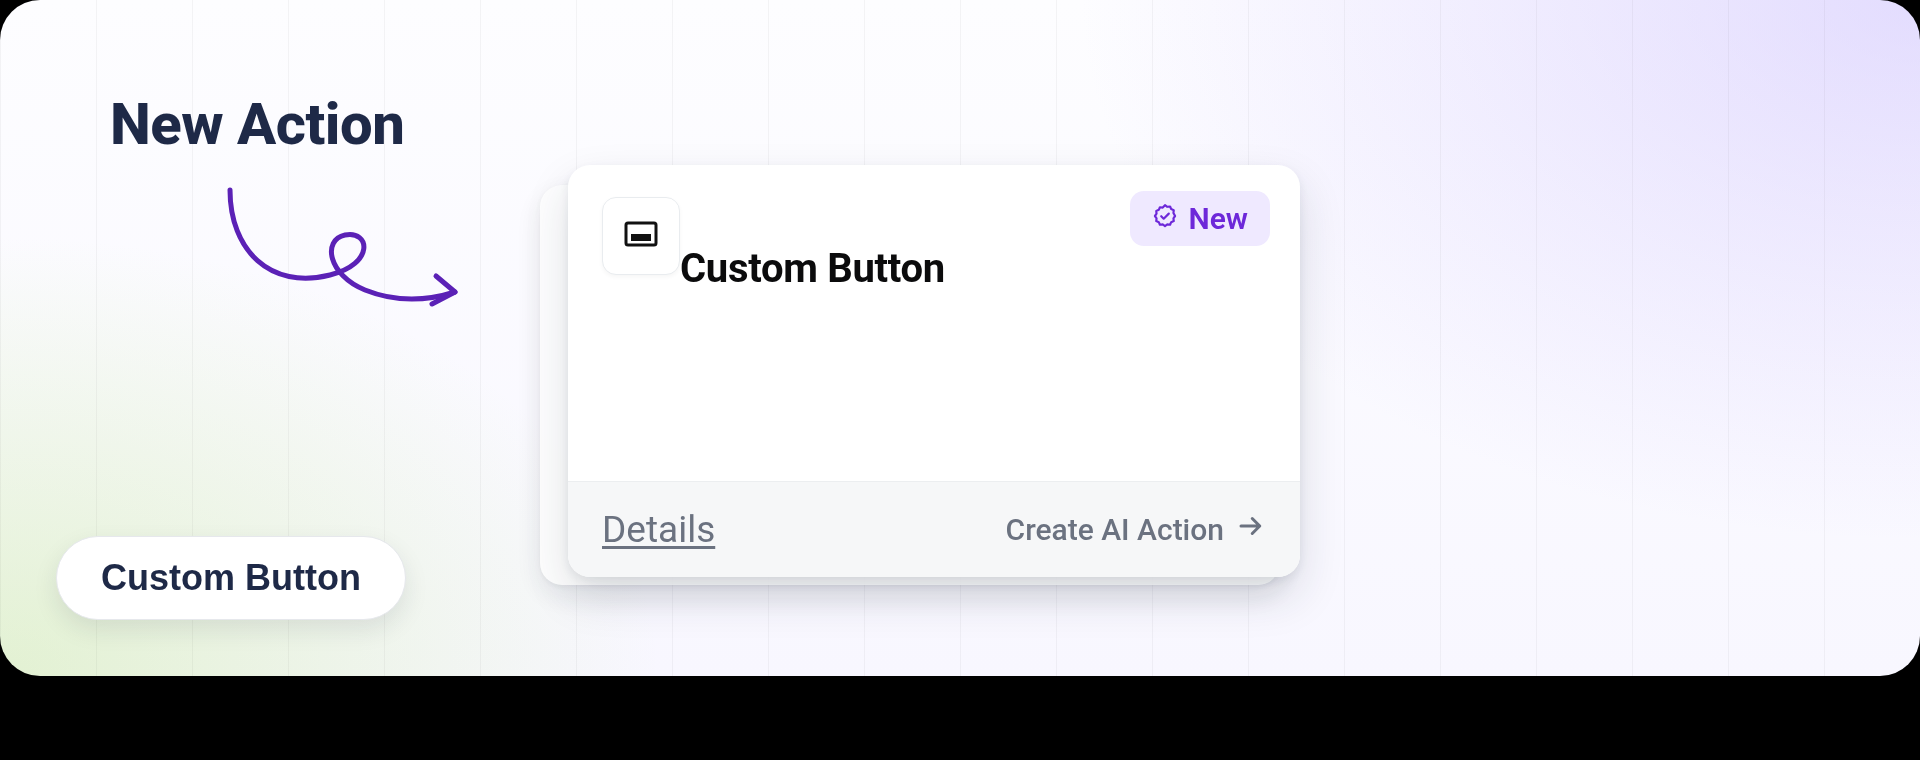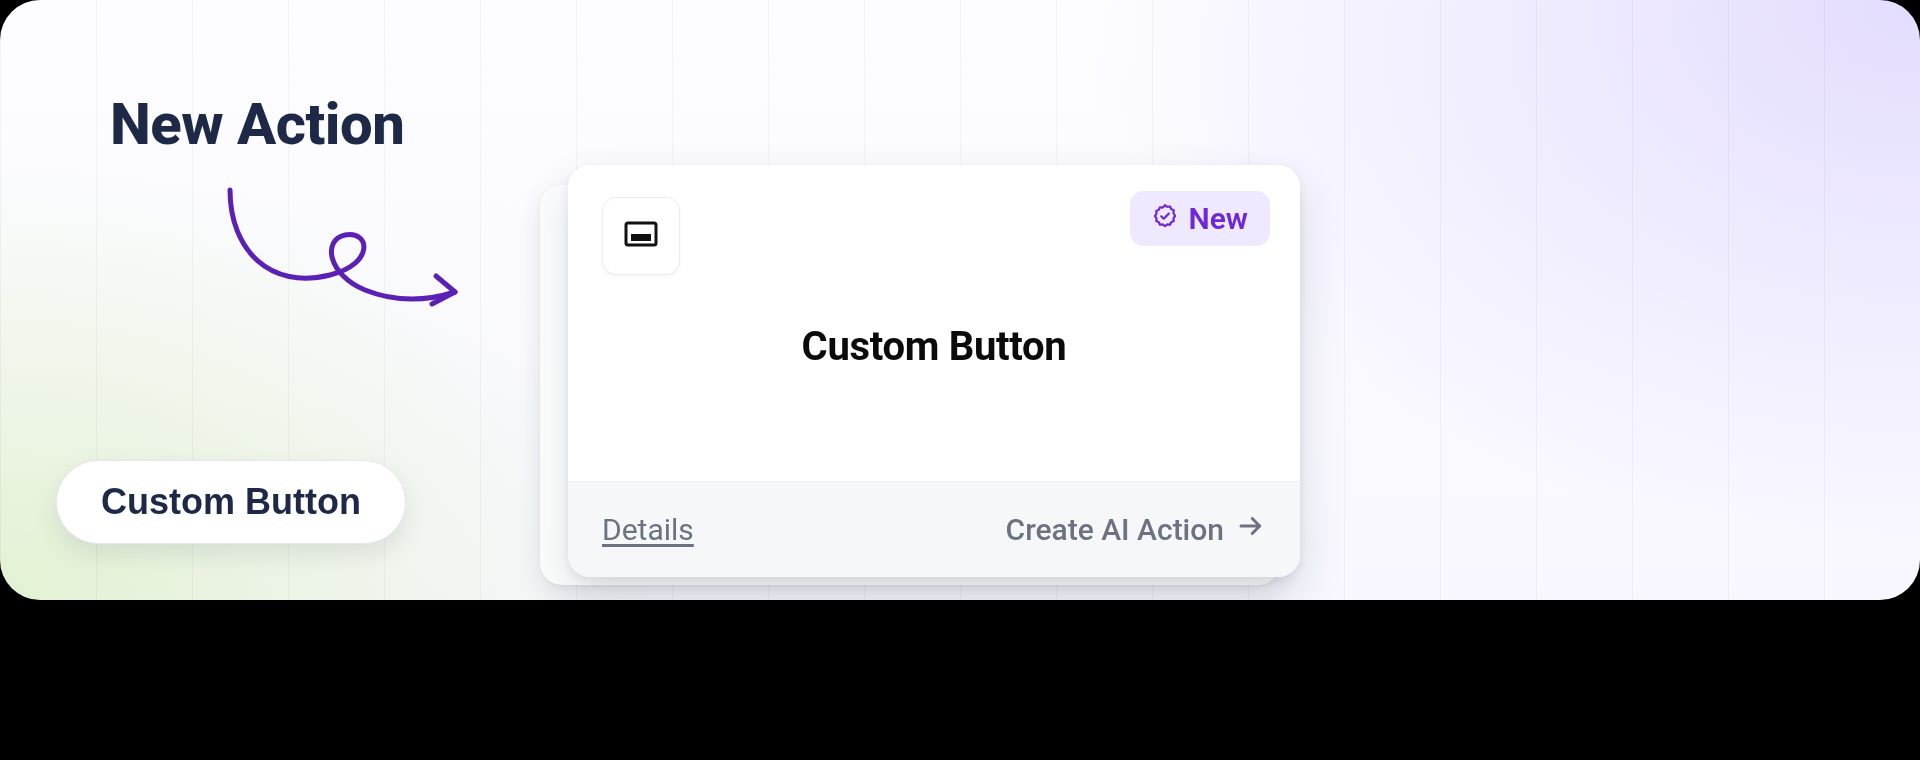--- a/index.html
+++ b/index.html
@@ -7,21 +7,21 @@
     margin: 0;
     padding: 0;
     width: 1920px;
     height: 760px;
     font-family: -apple-system, BlinkMacSystemFont, "Segoe UI", Roboto, "Helvetica Neue", Arial, sans-serif;
     background: #000;
   }
   .canvas {
     position: relative;
     width: 1920px;
-    height: 600px;
+    height: 676px;
     border-radius: 40px;
     overflow: hidden;
     background:
       radial-gradient(1200px 800px at 0% 100%, rgba(186,230,126,0.35), transparent 55%),
       radial-gradient(1400px 900px at 100% 0%, rgba(196,181,253,0.45), transparent 60%),
       linear-gradient(180deg, #fdfdff 0%, #f8f7ff 100%);
   }
   
   .gridlines {
     position: absolute;
@@ -84,21 +84,21 @@
     border-radius: 22px;
     box-shadow: 0 20px 45px rgba(30,41,59,0.14), 0 4px 10px rgba(30,41,59,0.08);
     display: flex;
     flex-direction: column;
     overflow: hidden;
   }
   .card-top {
     flex: 1;
     padding: 32px 34px 28px 34px;
     display: flex;
-    flex-direction: column;
+    flex-direction: row;
     position: relative;
     text-align: center;
   }
   .icon-tile {
     width: 78px;
     height: 78px;
     border-radius: 14px;
     background: #ffffff;
     border: 1px solid #e9ecef;
     box-shadow: 0 2px 4px rgba(0,0,0,0.04);
@@ -131,21 +131,21 @@
     background: #f6f7f8;
     border-top: 1px solid #eceef0;
     height: 96px;
     display: flex;
     align-items: center;
     justify-content: space-between;
     padding: 0 34px;
   }
   .details-link {
     color: #6b7280;
-    font-size: 30px;
+    font-size: 37px;
     text-decoration: underline;
     text-underline-offset: 4px;
     cursor: pointer;
   }
   .create-action {
     display: inline-flex;
     align-items: center;
     gap: 12px;
     color: #6b7280;
     font-size: 30px;

